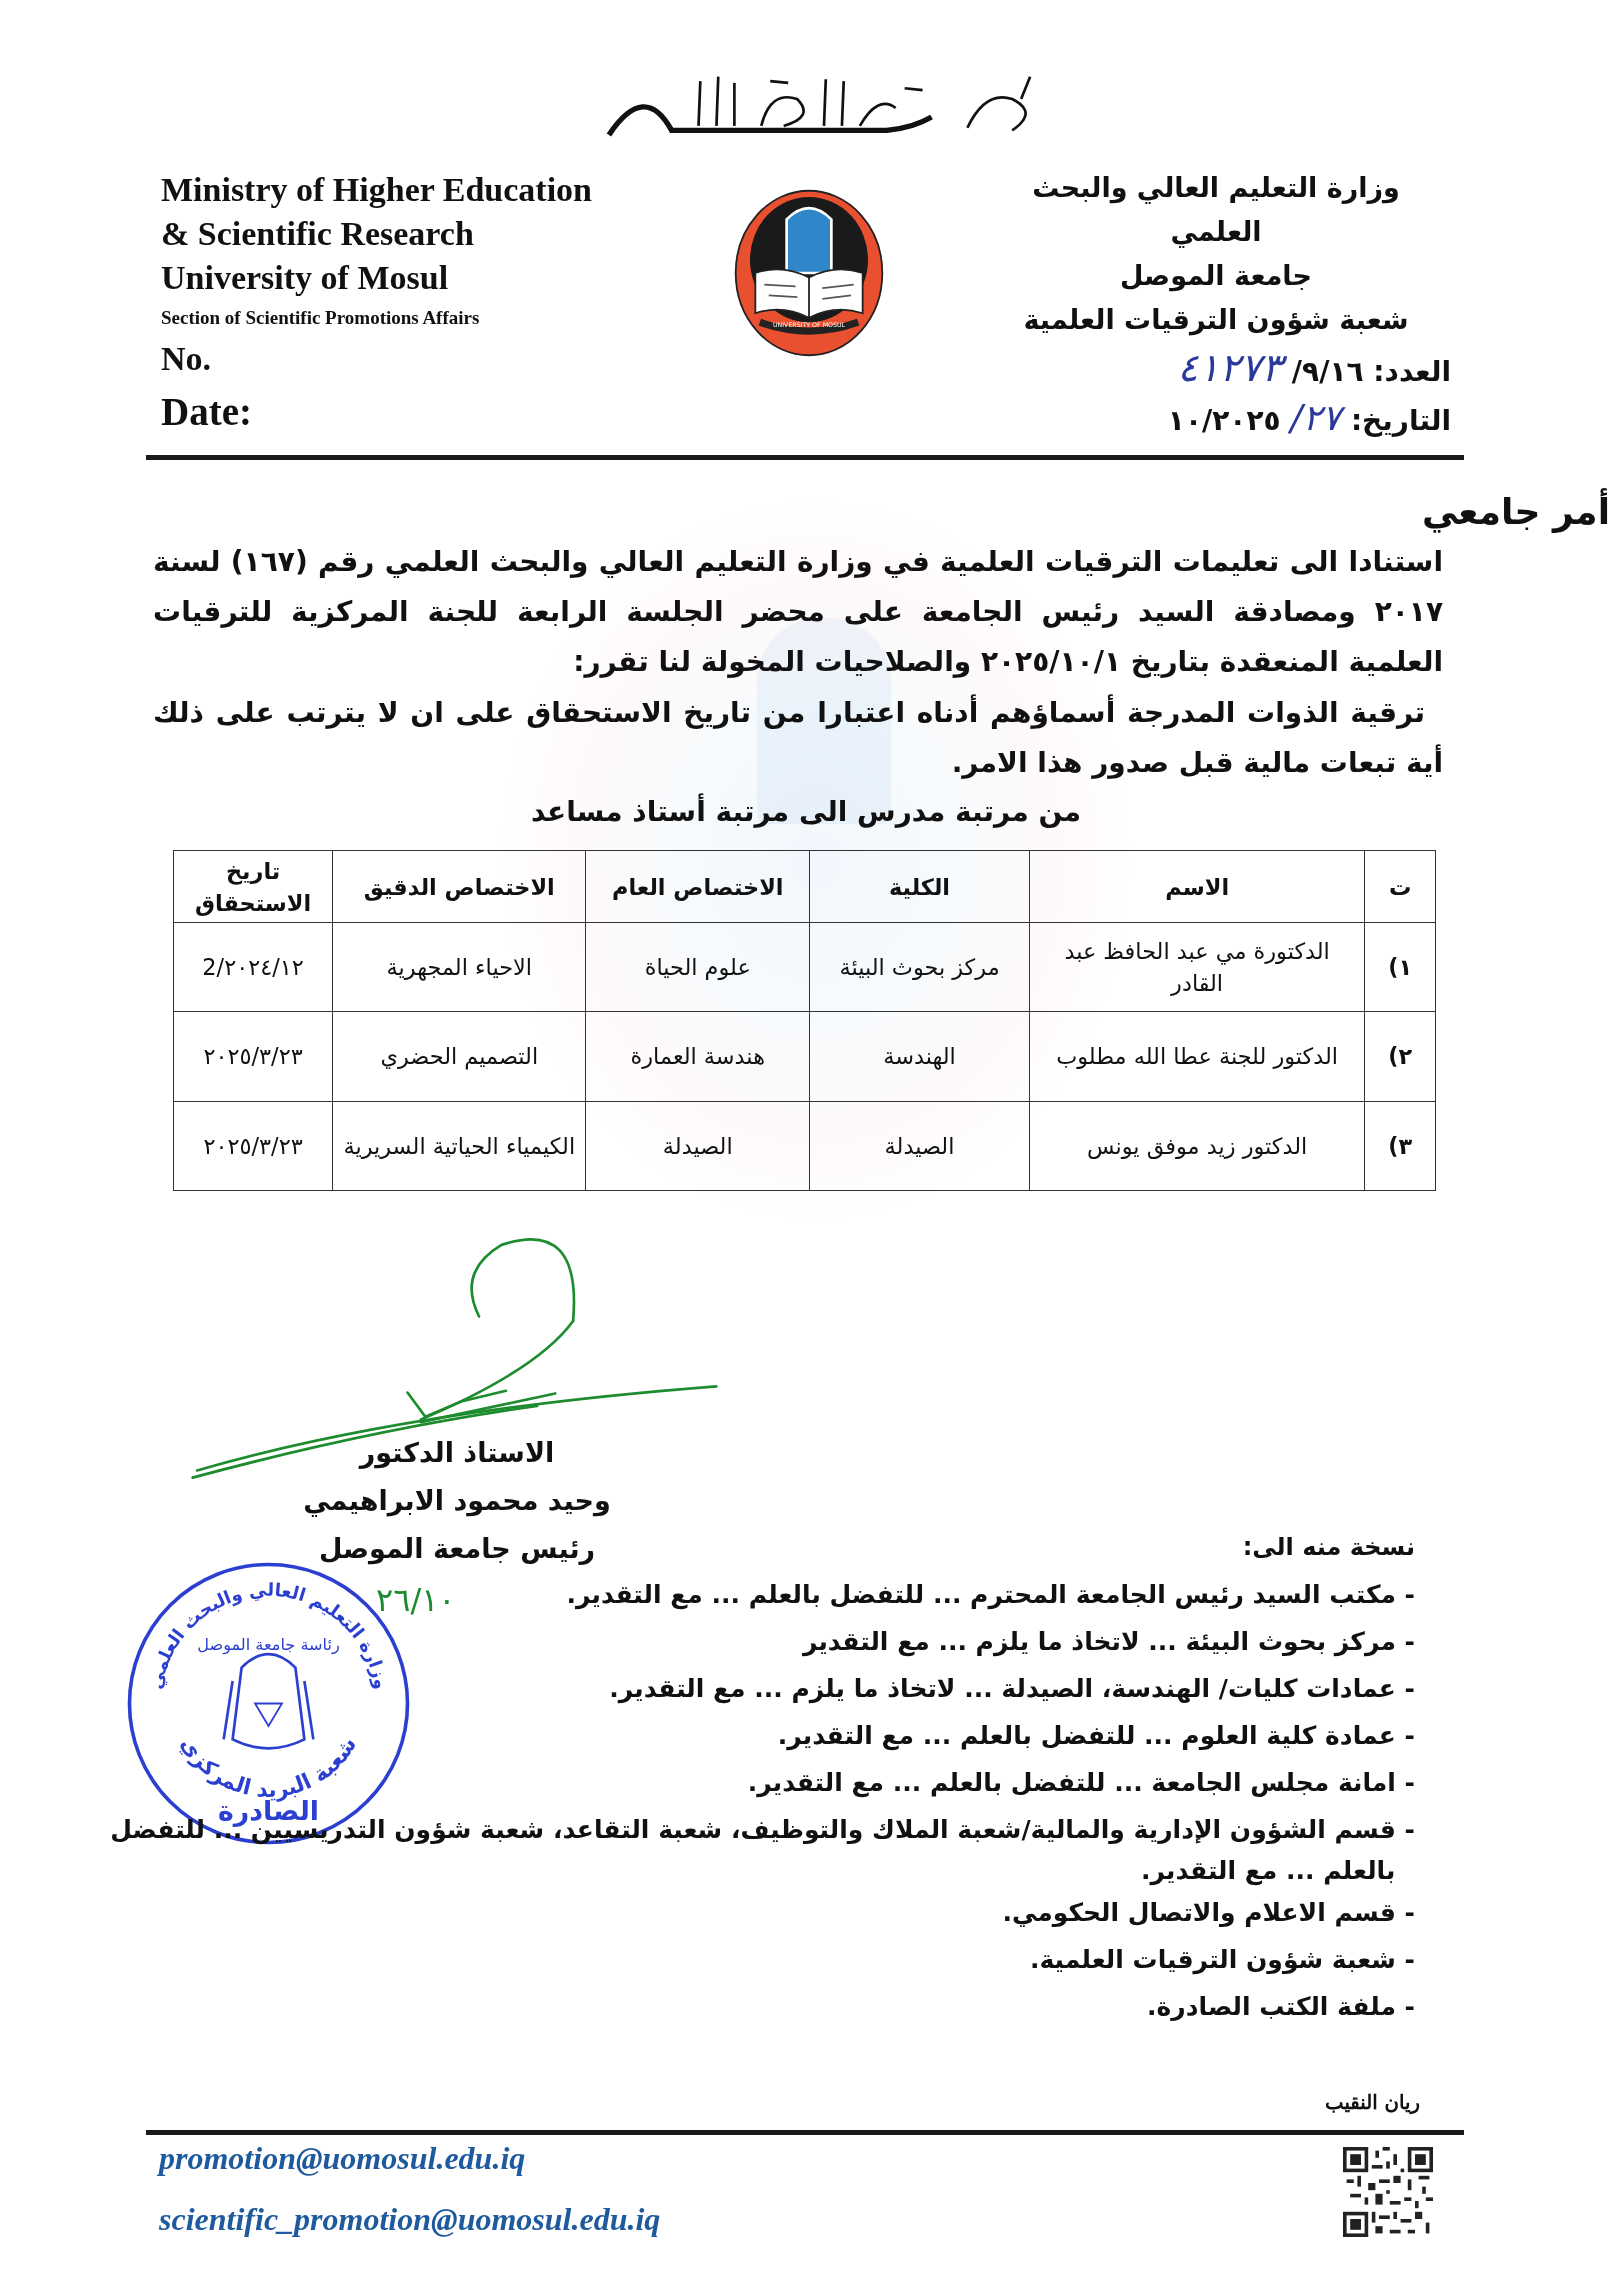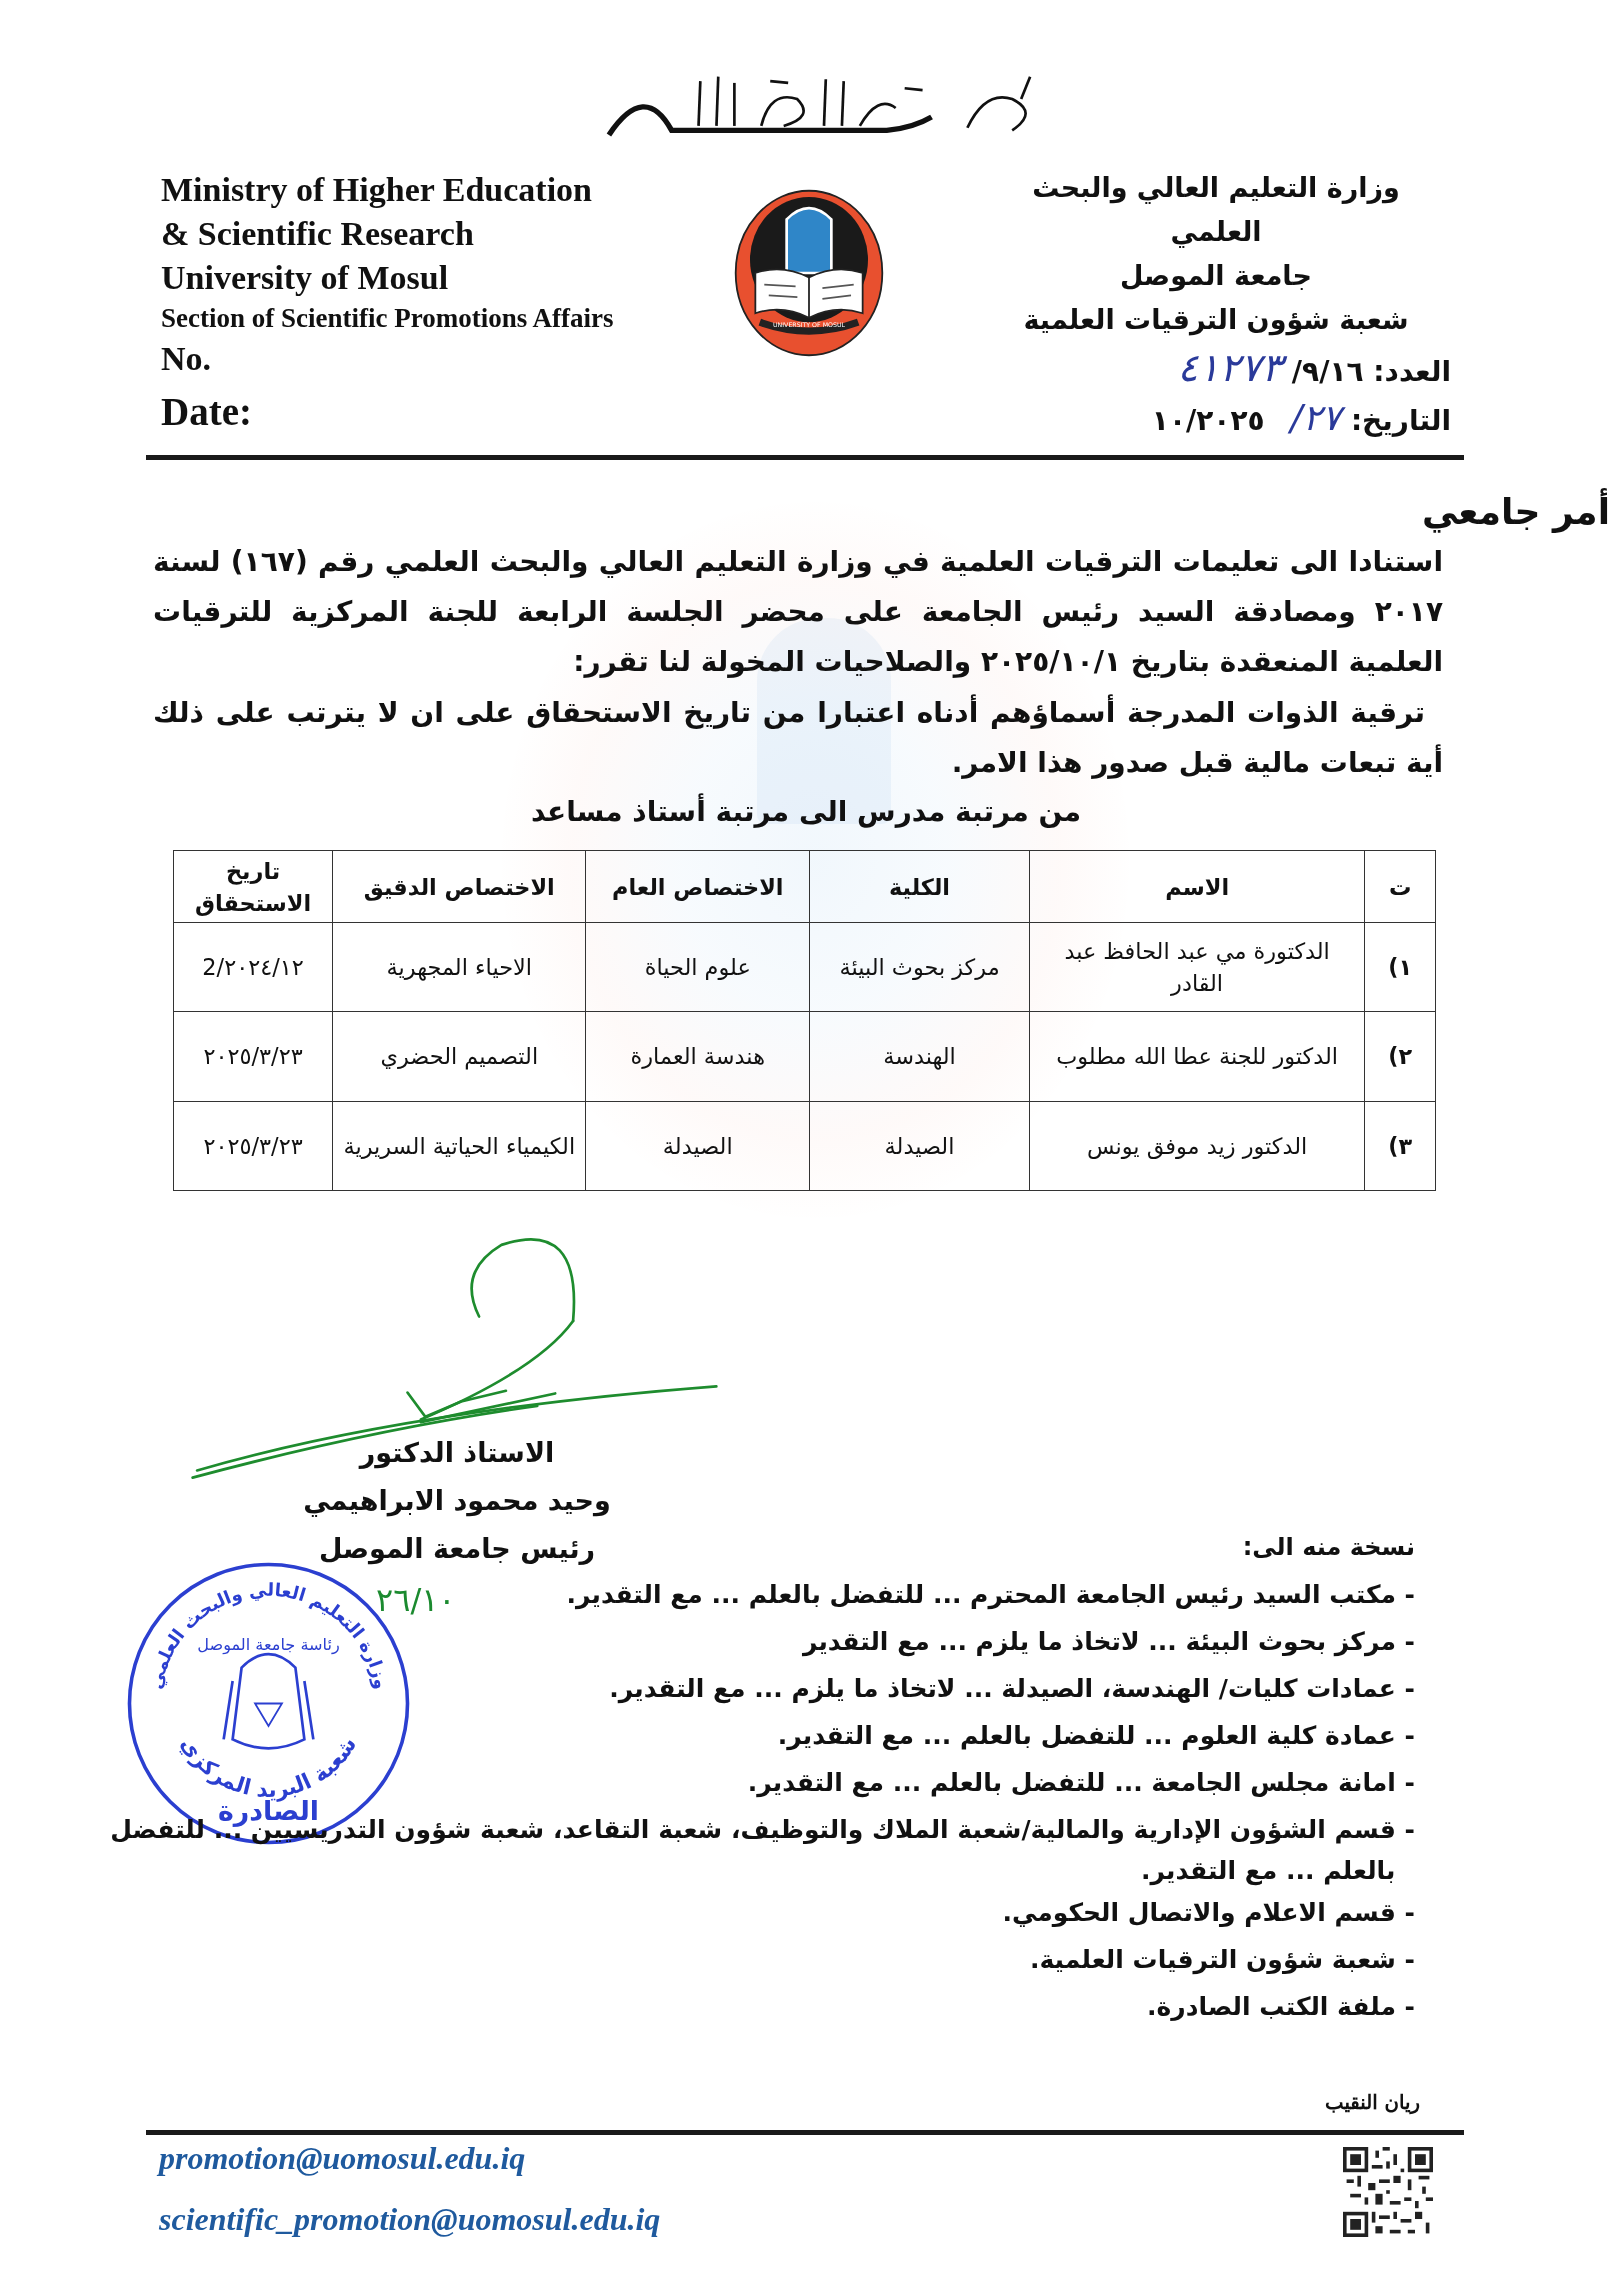--- a/index.html
+++ b/index.html
@@ -7,28 +7,28 @@
   .abs { position:absolute; }
   .en { font-family:"Liberation Serif", "DejaVu Serif", serif; font-weight:bold; color:#111; }
   .ar { font-family:"DejaVu Sans", "Liberation Sans", sans-serif; font-weight:bold; color:#111; direction:rtl; }
   .watermark { position:absolute; left:502px; top:502px; width:627px; height:716px; border-radius:50%;
     background: radial-gradient(ellipse at center, rgba(120,180,230,0.10) 0%, rgba(120,180,230,0.06) 30%, rgba(240,150,130,0.05) 55%, rgba(255,255,255,0) 72%); }
   .wm-arch { position:absolute; left:757px; top:618px; width:134px; height:206px; border-radius:63px 63px 9px 9px;
     background: rgba(110,170,225,0.09); }
   .bism { left:591px; top:63px; width:466px; height:90px; }
   .bism svg { width:100%; height:100%; }
   .en-head { left:161px; top:168px; font-size:34px; line-height:44px; }
-  .en-head .small { font-size:27px; line-height:36px; }
+  .en-head .small { font-size:19px; line-height:36px; }
   .en-no { left:161px; top:340px; font-size:34px; }
   .en-date { left:161px; top:389px; font-size:39px; }
   .logo { left:733px; top:188px; width:152px; height:170px; }
   .ar-head { right:161px; top:166px; font-size:27px; line-height:44px; text-align:center; width:466px; }
   .ar-num { right:159px; top:345px; font-size:28px; white-space:nowrap; }
   .ar-date { right:159px; top:397px; font-size:28px; white-space:nowrap; }
-  .hand-blue { color:#2a3a9a; font-weight:normal; font-family:"DejaVu Sans", sans-serif; font-style:italic;margin-left:16px; }
+  .hand-blue { color:#2a3a9a; font-weight:normal; font-family:"DejaVu Sans", sans-serif; font-style:italic; }
   .divider { left:146px; width:1318px; height:4.5px; background:#1a1a1a; }
   .title { left:0; width:1610px; top:491px; text-align:right; font-size:36px; }
   .para { right:167px; width:1290px; font-size:28px; line-height:50px; text-align:justify; text-align-last:right; }
   .subtitle { left:358px; width:896px; top:795px; text-align:center; font-size:28px; }
   table.promo { position:absolute; left:173px; top:850px; width:1263px; border-collapse:collapse; direction:rtl;
     font-family:"DejaVu Sans", "Liberation Sans", sans-serif; font-size:22.4px; color:#111; }
   table.promo th, table.promo td { border:1.8px solid #333; text-align:center; vertical-align:middle; padding:3.6px 7.2px; line-height:32px; }
   table.promo th { height:64px; font-weight:bold; font-size:22.4px; }
   table.promo td { height:81px; }
   .c-idx { width:59px; font-weight:bold; }

